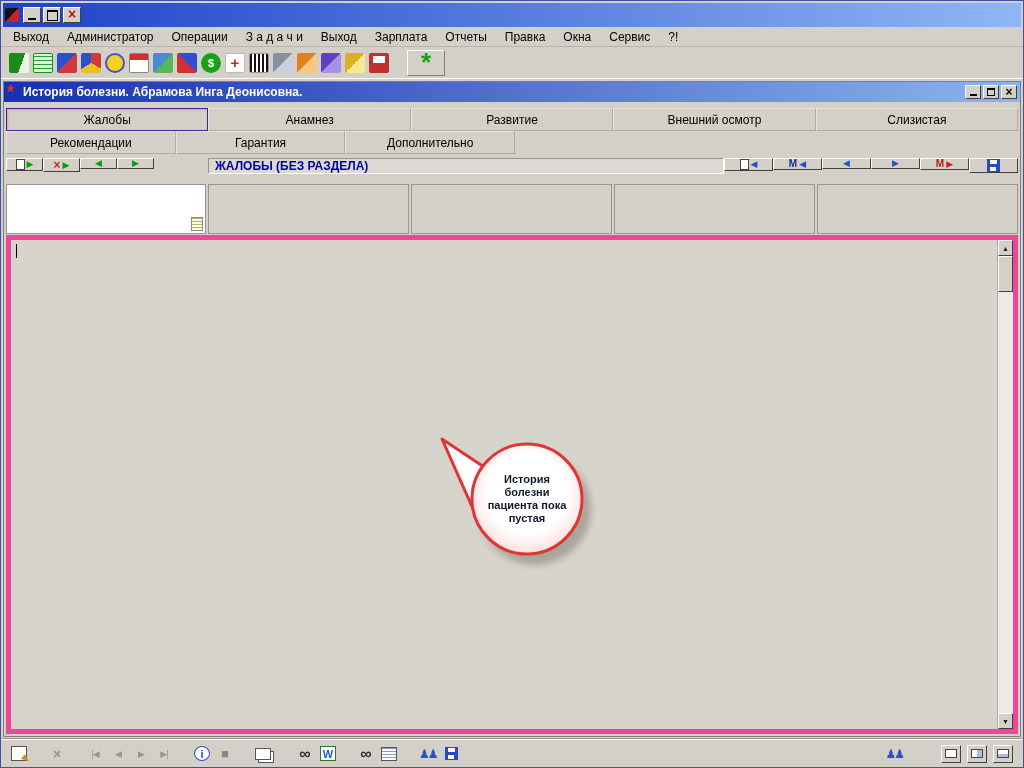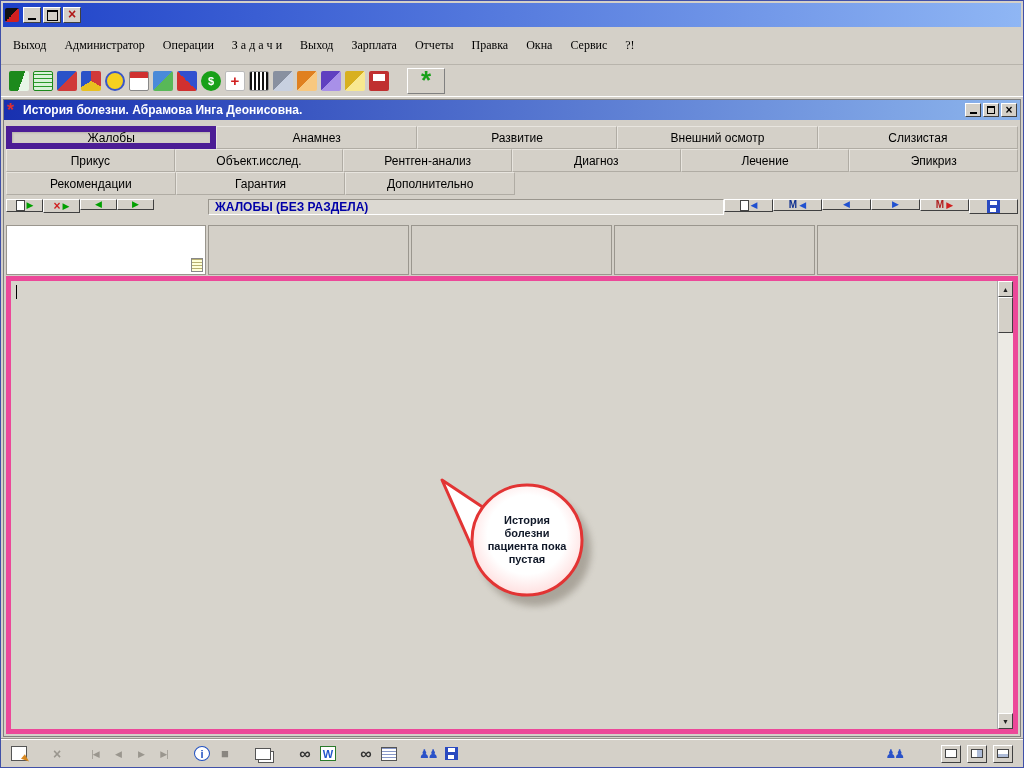--- a/index.html
+++ b/index.html
@@ -13,21 +13,21 @@
   .app-icon{width:14px;height:14px;background:linear-gradient(135deg,#111 50%,#d02020 50%);border-radius:2px;flex:0 0 auto;}
   .titlebar .t-text{flex:1;white-space:nowrap;overflow:hidden;text-overflow:ellipsis;}
   .winbtns{display:flex;gap:2px;}
   .wbtn{width:18px;height:16px;background:#d4d0c8;border:1px solid;border-color:#fff #404040 #404040 #fff;
     display:flex;align-items:center;justify-content:center;}
   [data-name="minimize-button"]::after{content:"";width:8px;height:2px;background:#000;margin-top:7px;}
   [data-name="maximize-button"]::after{content:"";width:9px;height:8px;border:1px solid #000;border-top-width:2px;}
   [data-name="close-button"]::after{content:"×";font-size:14px;font-weight:bold;color:#b01818;line-height:1;margin-top:-2px;}
 
   
-  .menubar{height:38px;display:flex;align-items:center;padding:0 4px;gap:2px;border-bottom:1px solid #b8b4ac;font-size:12px;font-family:Liberation Serif, serif;}
+  .menubar{height:20px;display:flex;align-items:center;padding:0 4px;gap:2px;border-bottom:1px solid #b8b4ac;font-size:12px;}
   .menu-item{padding:2px 8px;cursor:default;}
 
   
   .toolbar{height:32px;display:flex;align-items:center;padding:0 6px;border-bottom:1px solid #fff;}
   .ti{width:20px;height:20px;display:inline-block;margin:0 2px;border-radius:2px;text-align:center;}
   [data-name="exit-icon"]{background:linear-gradient(110deg,#1c8a1c 60%,#e8f6e8 60%);}
   [data-name="worklist-icon"]{background:repeating-linear-gradient(0deg,#d9f2d9 0 3px,#2a9a2a 3px 4px);border:1px solid #1c8a1c;}
   [data-name="patients-icon"]{background:linear-gradient(135deg,#2a52c8 50%,#d03a3a 50%);}
   [data-name="staff-icon"]{background:conic-gradient(#d03a3a 0 33%,#e8c020 0 66%,#2a52c8 0);}
   [data-name="clock-icon"]{background:#f5d020;border-radius:50%;border:2px solid #3a56c8;}
@@ -62,21 +62,21 @@
   [data-name="child-restore-button"]{position:relative;}
   [data-name="child-restore-button"]::before{content:"";position:absolute;right:3px;top:2px;width:6px;height:5px;border:1px solid #000;background:#d4d0c8;}
   [data-name="child-restore-button"]::after{content:"";position:absolute;left:3px;bottom:2px;width:6px;height:5px;border:1px solid #000;background:#d4d0c8;}
   [data-name="child-close-button"]::after{content:"×";font-size:12px;font-weight:bold;color:#000;line-height:1;margin-top:-1px;}
 
   
   .tabs{padding:6px 2px 0;}
   .trow{display:flex;height:23px;}
   .tcell{flex:1;display:flex;align-items:center;justify-content:center;font-size:12px;
     border-right:1px solid #b0aca4;border-bottom:1px solid #b0aca4;border-top:1px solid #e8e5df;border-left:1px solid #e8e5df;}
-  .tcell.sel{border:6px solid #4c1d95;box-shadow:inset 1px 1px 2px #b8b4ac;}
+  .tcell.sel{border:1px solid #4c1d95;box-shadow:inset 1px 1px 2px #b8b4ac;}
   .tcell.tempty{border:none;}
 
   
   .navbar{display:flex;align-items:flex-start;height:23px;margin:4px 2px 2px;}
   .nbtn{width:37px;background:#d4d0c8;border:1px solid;border-color:#fff #404040 #404040 #fff;
     display:flex;align-items:center;justify-content:center;gap:2px;}
   .nbtn.wide{width:49px;}
   .nlabel{flex:1;margin-left:54px;display:flex;align-items:center;padding-left:6px;
     background:#dcd9d2;border:1px solid;border-color:#9a968e #fff #fff #9a968e;
     color:#0000a8;font-weight:bold;font-size:12px;white-space:nowrap;overflow:hidden;}
@@ -218,28 +218,20 @@
 
       <div class="tabs" data-name="history-tabs">
         <div class="trow">
           <div class="tcell sel" data-name="tab-complaints">Жалобы</div>
           <div class="tcell" data-name="tab-anamnesis">Анамнез</div>
           <div class="tcell" data-name="tab-development">Развитие</div>
           <div class="tcell" data-name="tab-external-exam">Внешний осмотр</div>
           <div class="tcell" data-name="tab-mucosa">Слизистая</div>
         </div>
         <div class="trow">
-          <div class="tcell" data-name="tab-bite">Прикус</div>
-          <div class="tcell" data-name="tab-objective-exam">Объект.исслед.</div>
-          <div class="tcell" data-name="tab-xray-analysis">Рентген-анализ</div>
-          <div class="tcell" data-name="tab-diagnosis">Диагноз</div>
-          <div class="tcell" data-name="tab-treatment">Лечение</div>
-          <div class="tcell" data-name="tab-epicrisis">Эпикриз</div>
-        </div>
-        <div class="trow">
           <div class="tcell" data-name="tab-recommendations">Рекомендации</div>
           <div class="tcell" data-name="tab-warranty">Гарантия</div>
           <div class="tcell" data-name="tab-additional">Дополнительно</div>
           <div class="tcell tempty" data-name="tab-empty-1"></div>
           <div class="tcell tempty" data-name="tab-empty-2"></div>
           <div class="tcell tempty" data-name="tab-empty-3"></div>
         </div>
       </div>
 
       <div class="navbar" data-name="record-navbar">

